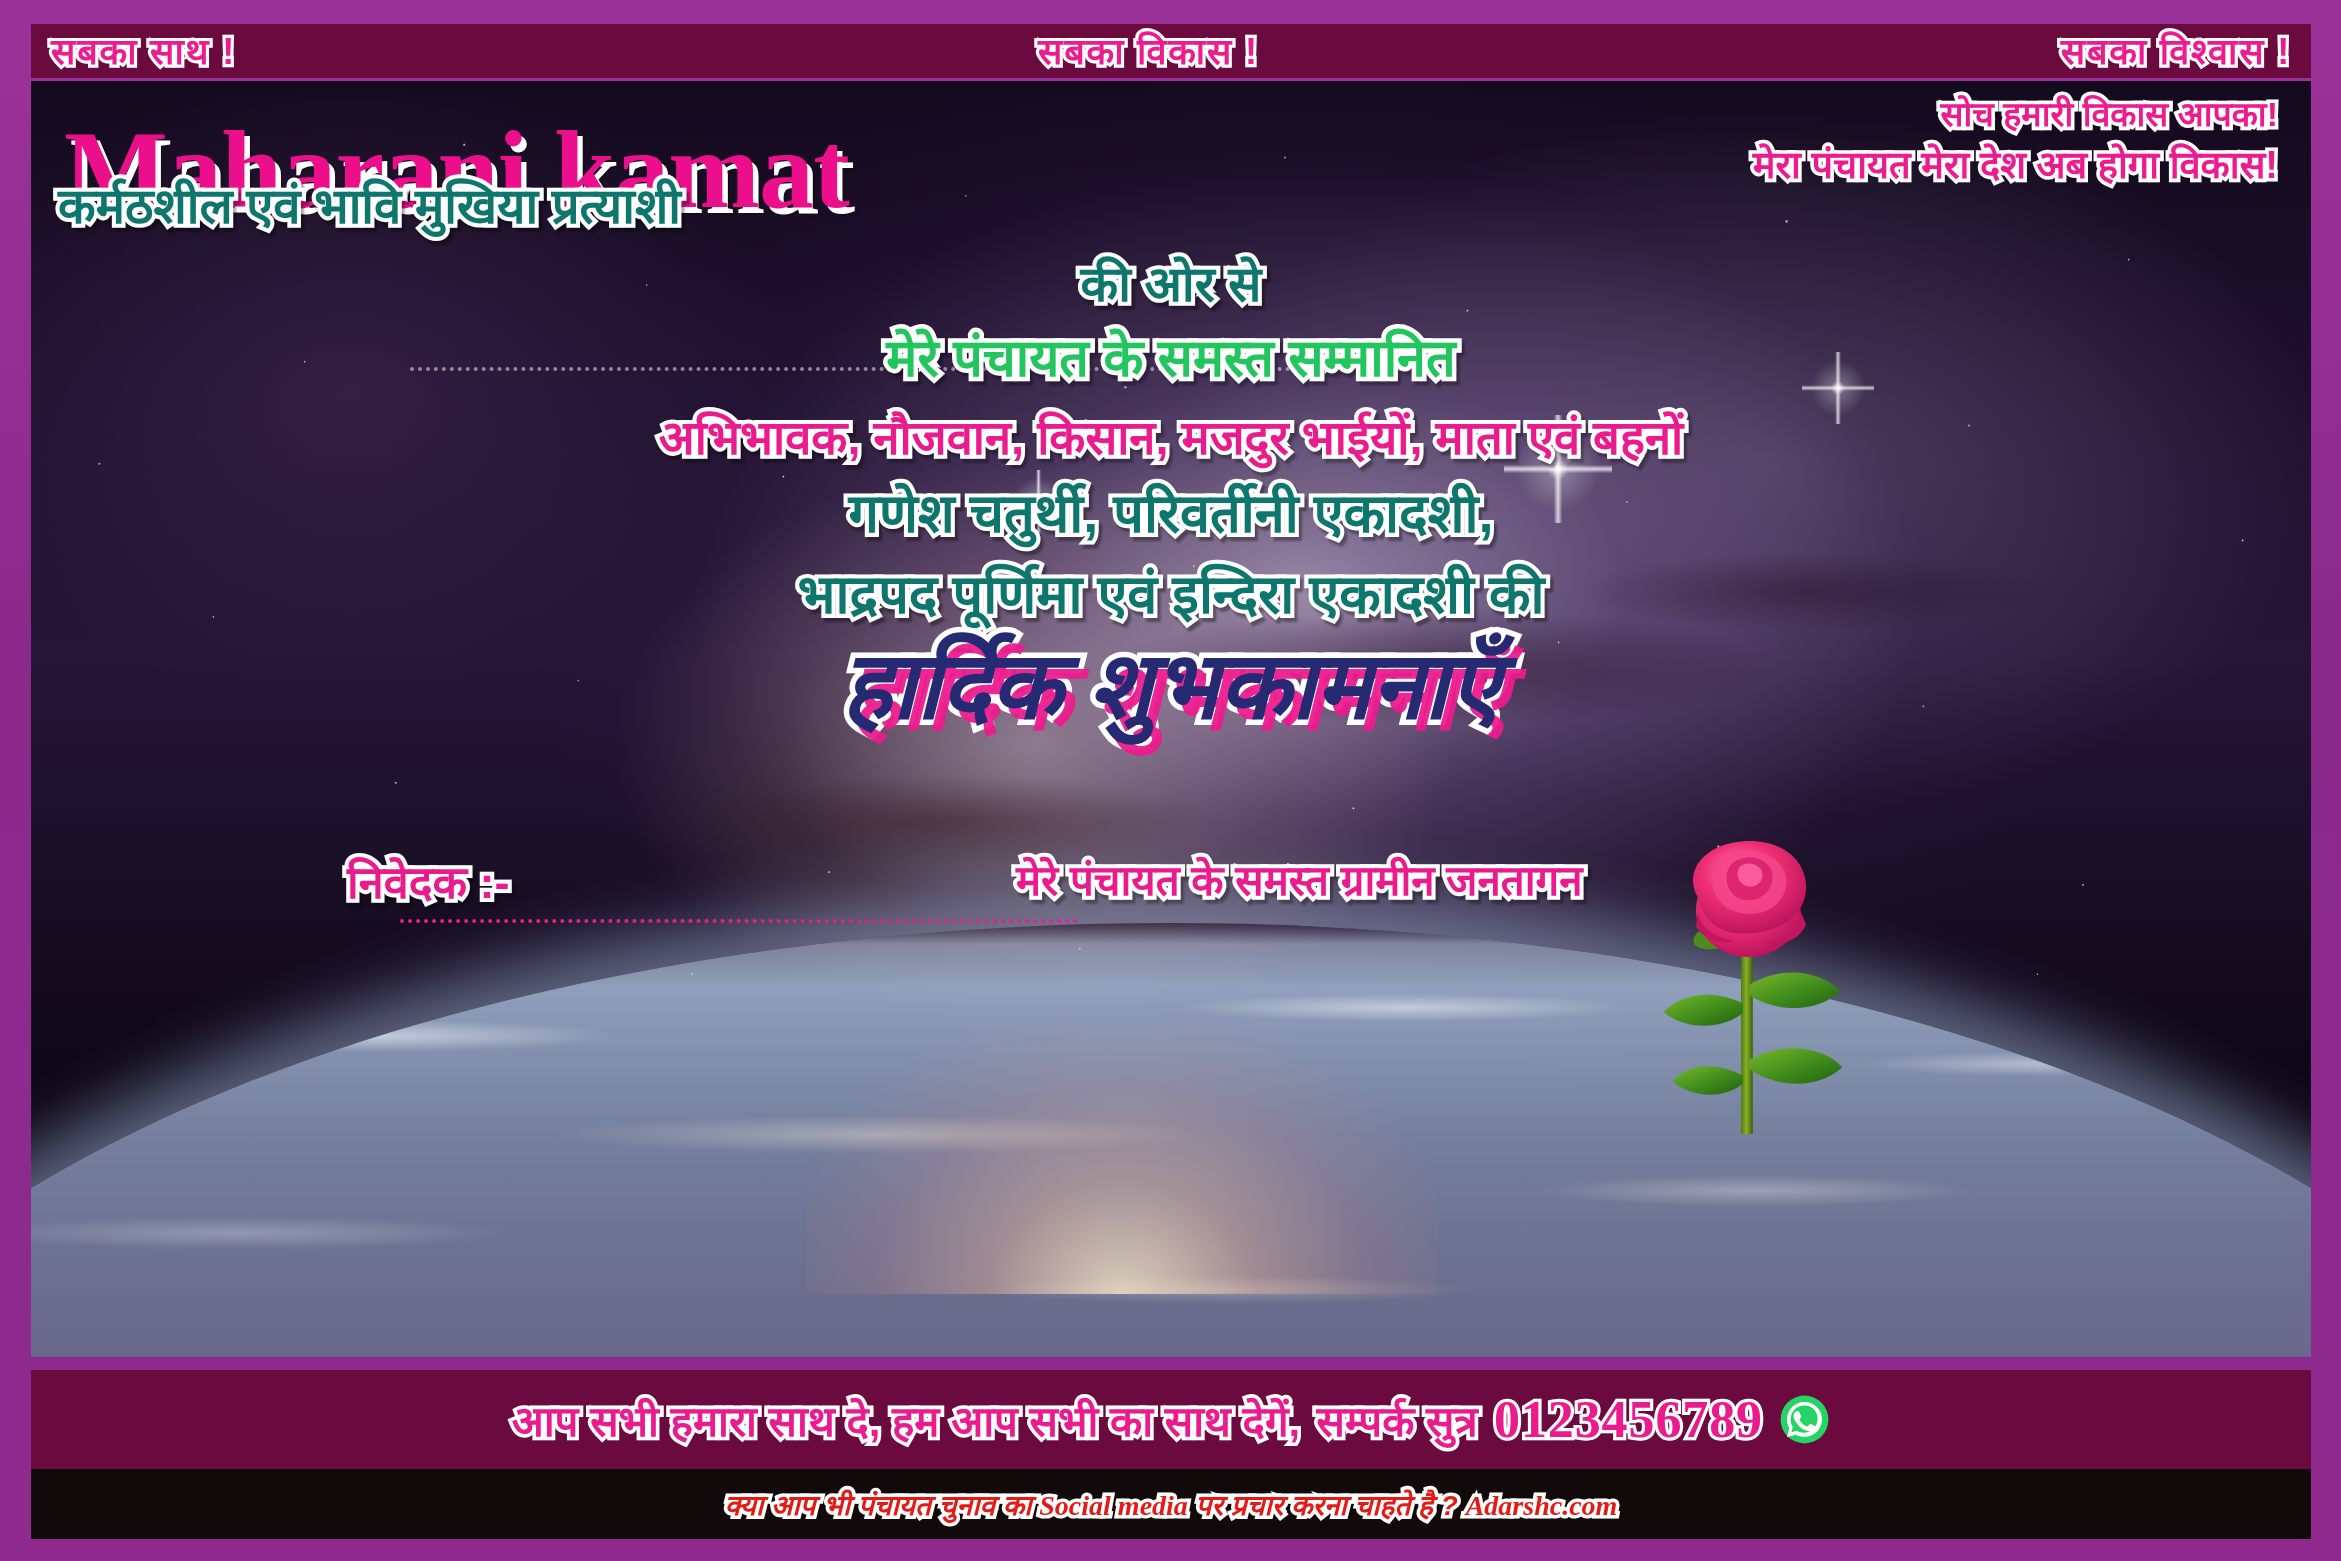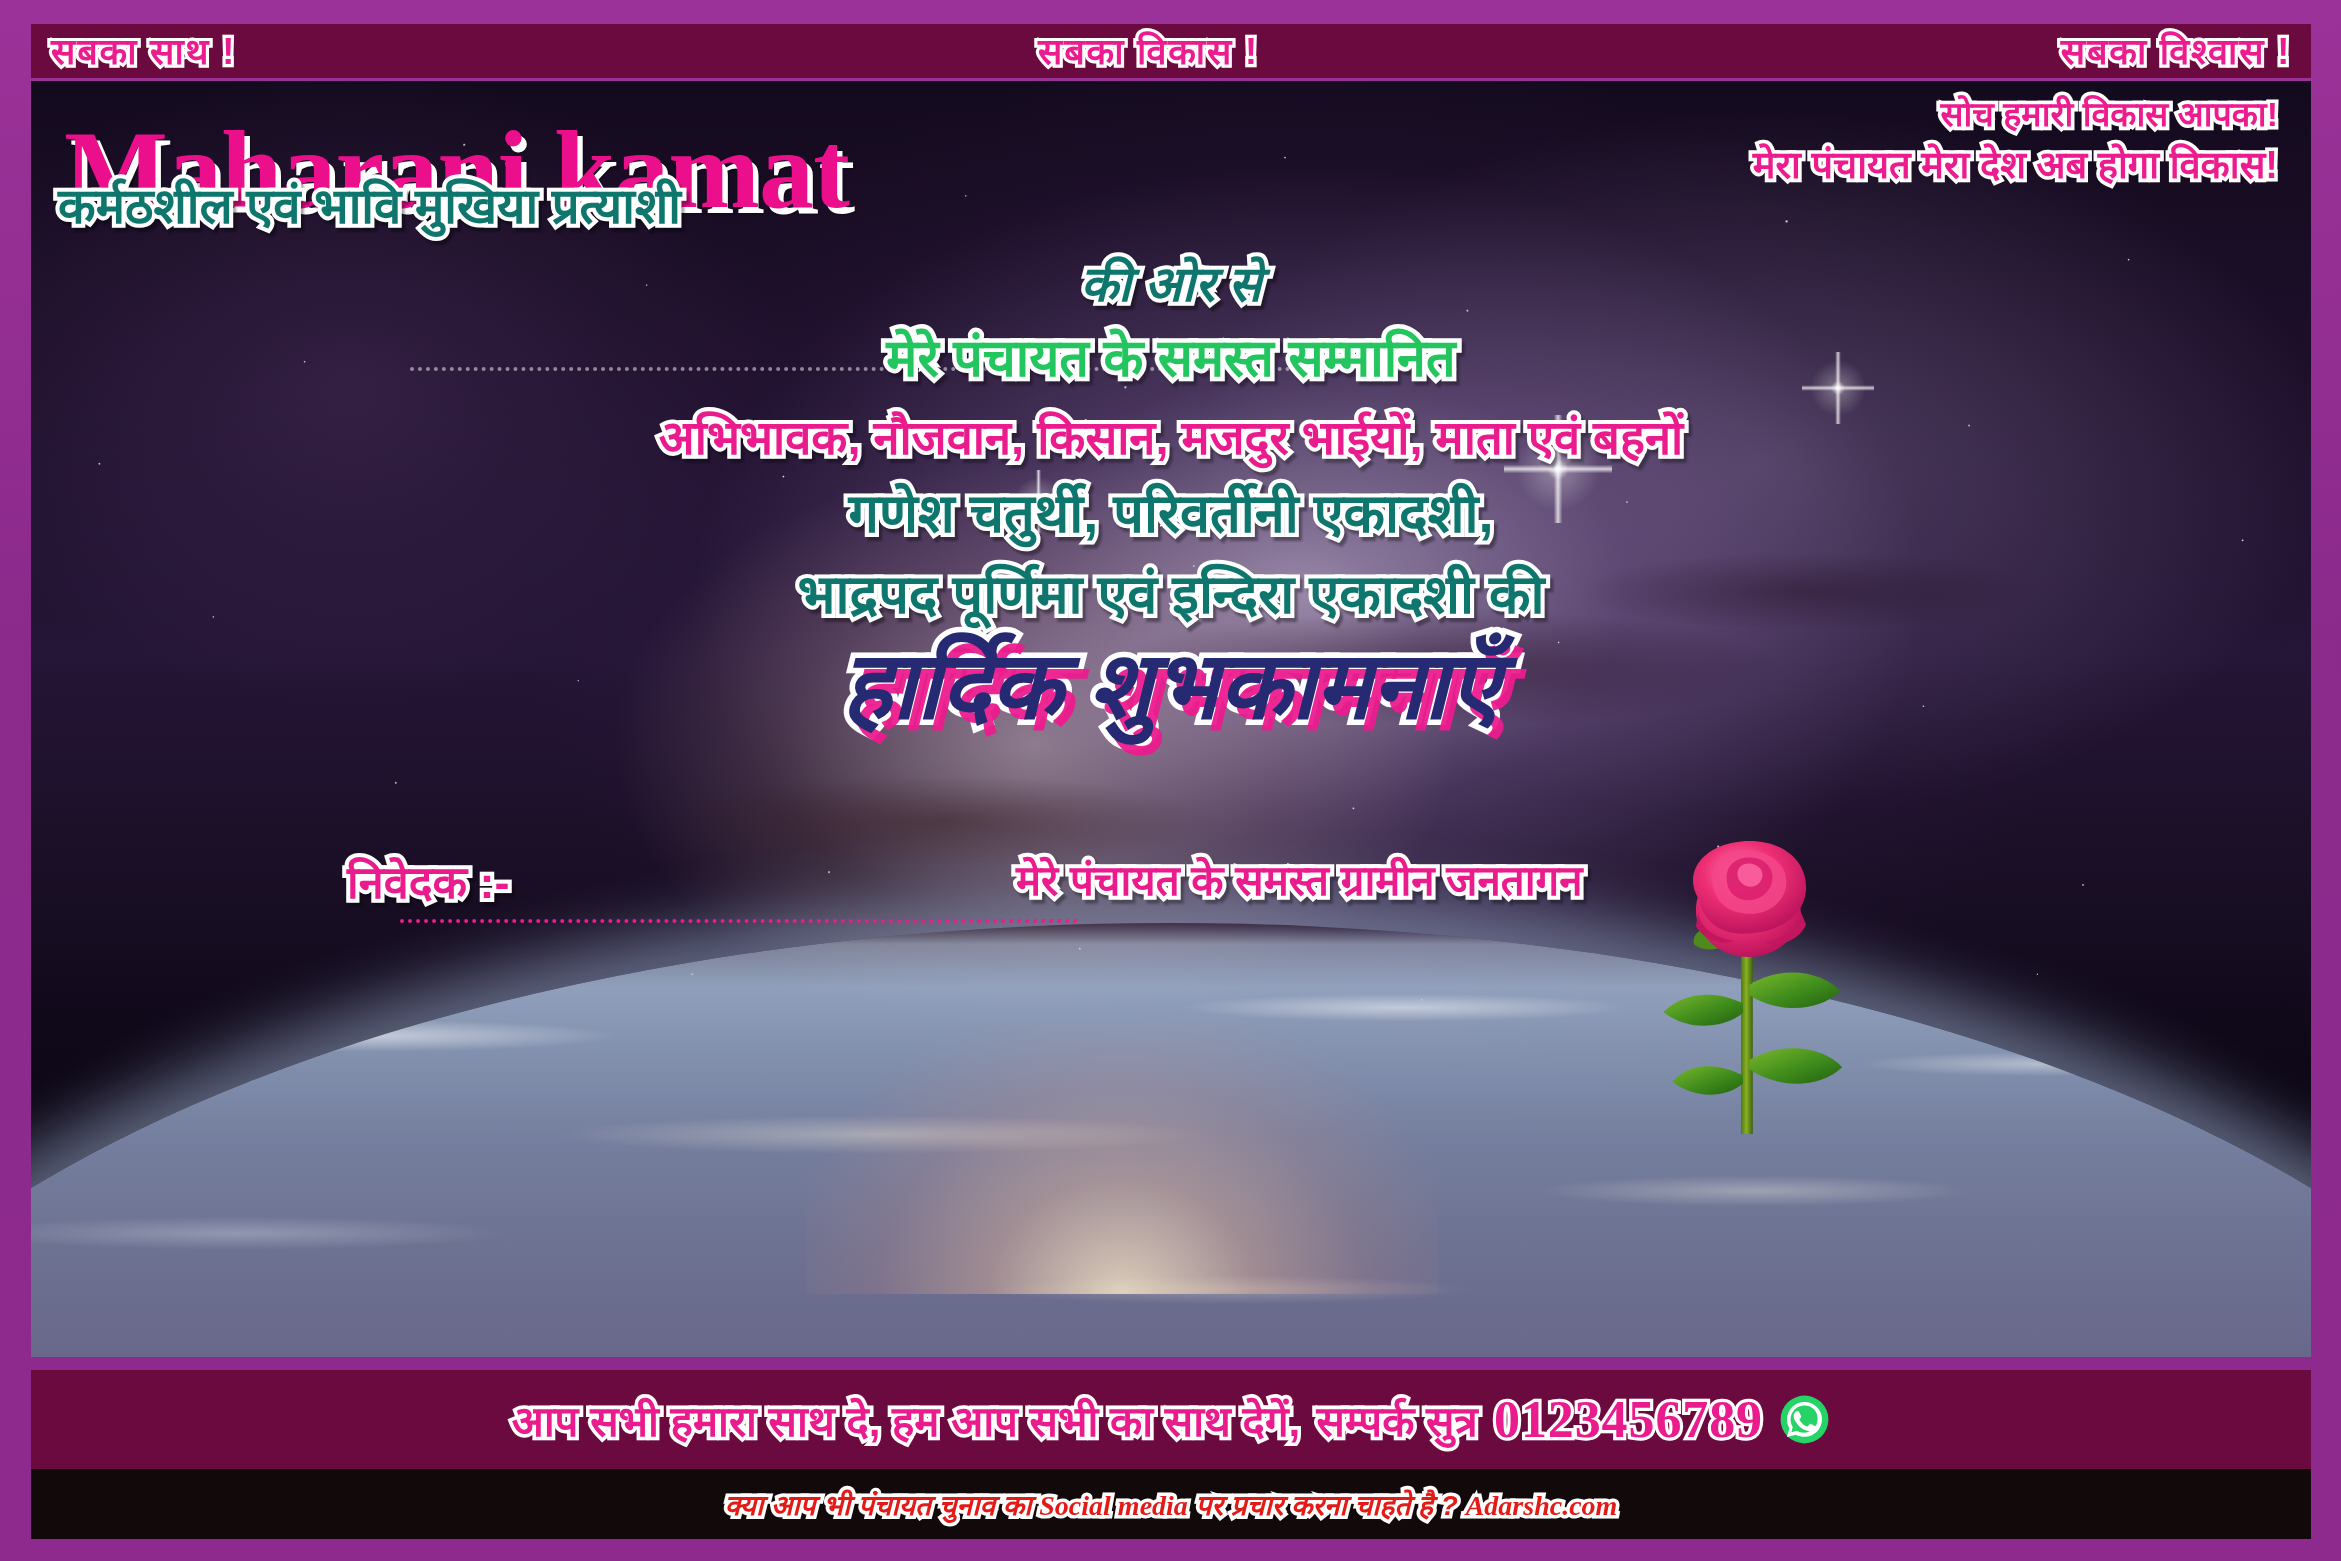--- a/index.html
+++ b/index.html
@@ -194,21 +194,21 @@
   }
   
   .navy {
     color:#22c55e;
     -webkit-text-stroke:9px #ffffff;
     paint-order:stroke fill;
     filter:drop-shadow(3.6px 4.5px 0.9px rgba(0,0,0,.30));
   }
 
   #l-karmath { left:27px;  top:101px; font-size:49px; }
-  #l-kiorse  { left:0; right:0; text-align:center; top:179px; font-size:49px; white-space:nowrap;font-style:italic; }
+  #l-kiorse  { left:0; right:0; text-align:center; top:179px; font-size:49px; white-space:nowrap; }
   #l-mere    { left:0; right:0; text-align:center; top:251px; font-size:52px; }
   #l-abhi    { left:0; right:0; text-align:center; top:333px; font-size:47px; }
   #l-ganesh  { left:0; right:0; text-align:center; top:405px; font-size:54px; }
   #l-bhadra  { left:0; right:0; text-align:center; top:486px; font-size:54px; }
 
   #l-hardik {
     left:0; right:0; text-align:center; top:558px;
     font-size:94px;
     color:#262a72;
     font-style:italic;

